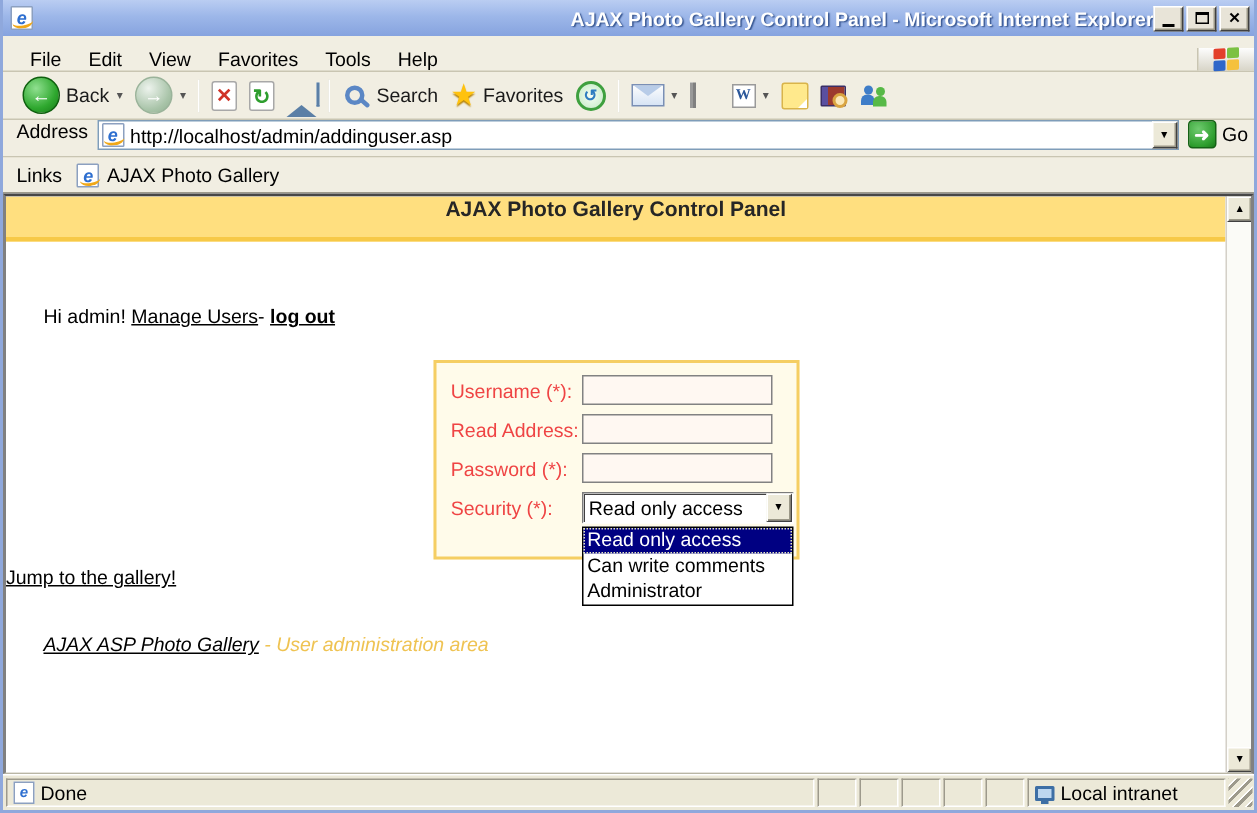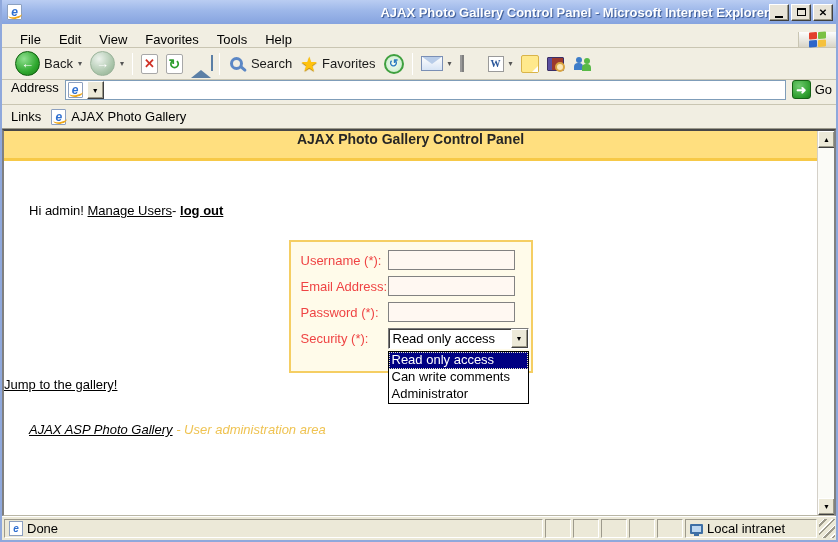--- a/index.html
+++ b/index.html
@@ -260,20 +260,21 @@
     </span>
   </div>
 
   <div class="addressbar">
     <span class="grip"></span>
     <span class="bar-label">Address</span>
     <span class="addr-field">
       <span class="ie-page">
           <span class="ie-e">e</span>
         </span>
+      <span class="addr-url">http://localhost/admin/addinguser.asp</span>
       <span class="drop-btn">
           <span>▼</span>
         </span>
     </span>
     <span class="go-btn">
       <span class="go-square">➜</span>
       <span>Go</span>
     </span>
   </div>
 
@@ -296,21 +297,21 @@
       </div>
 
       <div class="greeting"><span>Hi admin! </span><a href="#">Manage Users</a><span>- </span><a href="#" class="bold-link">log out</a></div>
 
       <div class="form-box">
         <div class="frow">
           <span class="flabel">Username (*):</span>
           <input class="tinput" type="text" style="">
         </div>
         <div class="frow">
-          <span class="flabel">Email Address:</span>
+          <span class="flabel">Read Address:</span>
           <input class="tinput" type="text" style="">
         </div>
         <div class="frow">
           <span class="flabel">Password (*):</span>
           <input class="tinput" type="text" style="">
         </div>
         <div class="frow">
           <span class="flabel">Security (*):</span>
           <span class="selbox">
             <span class="selval">Read only access</span>

